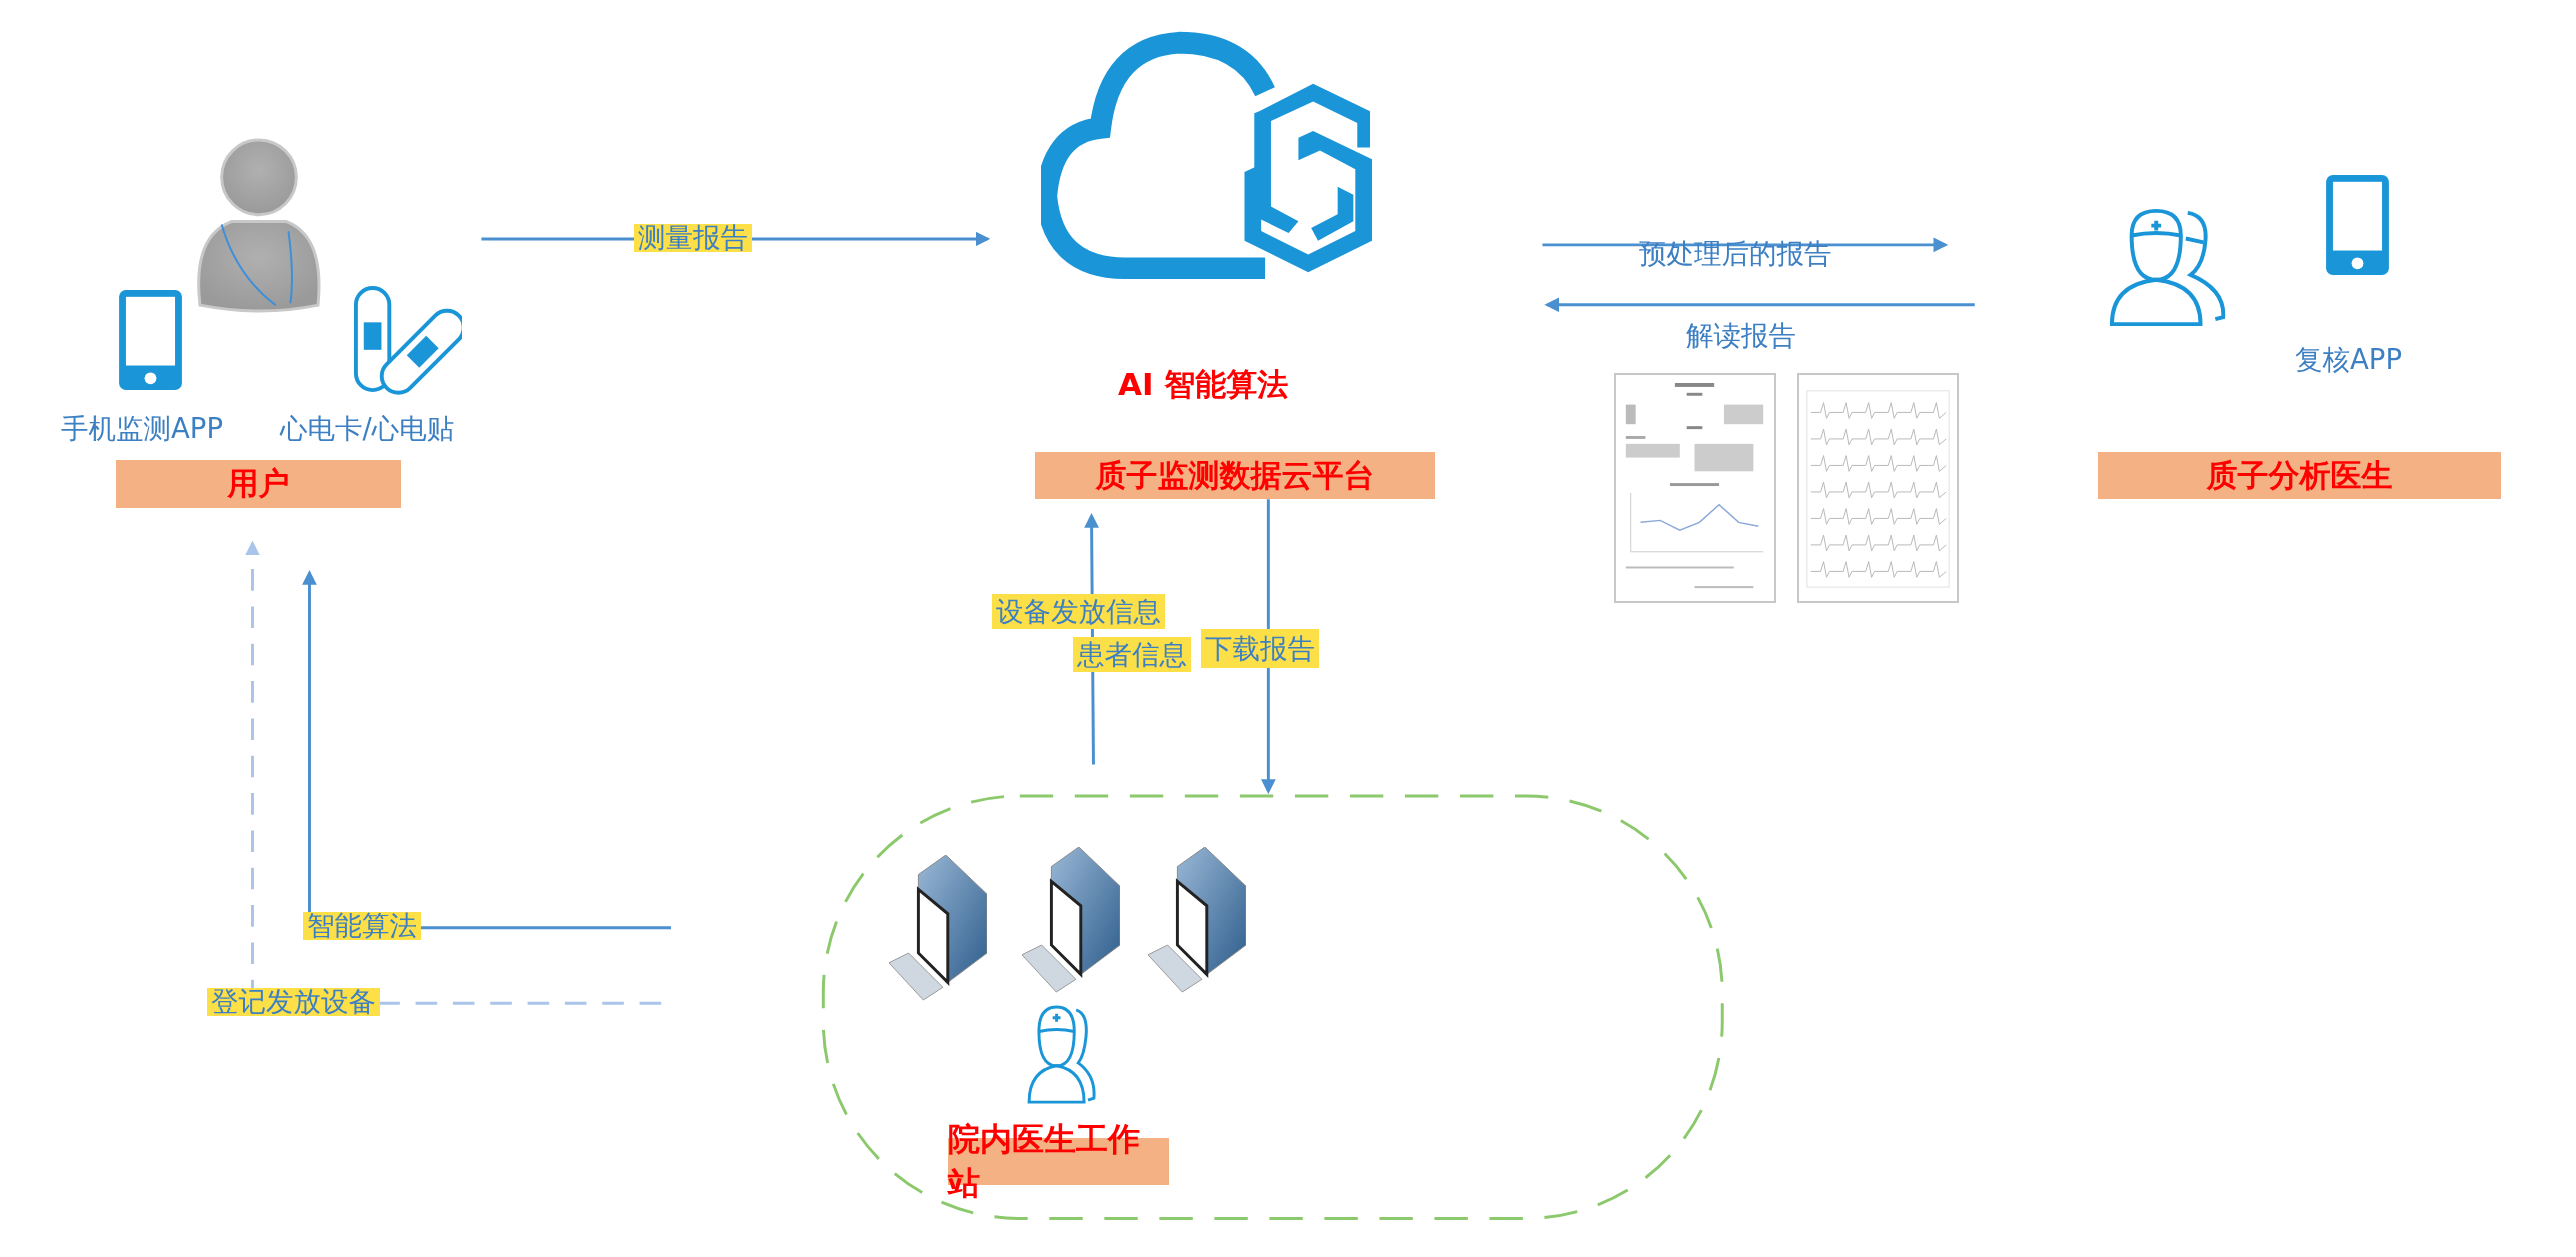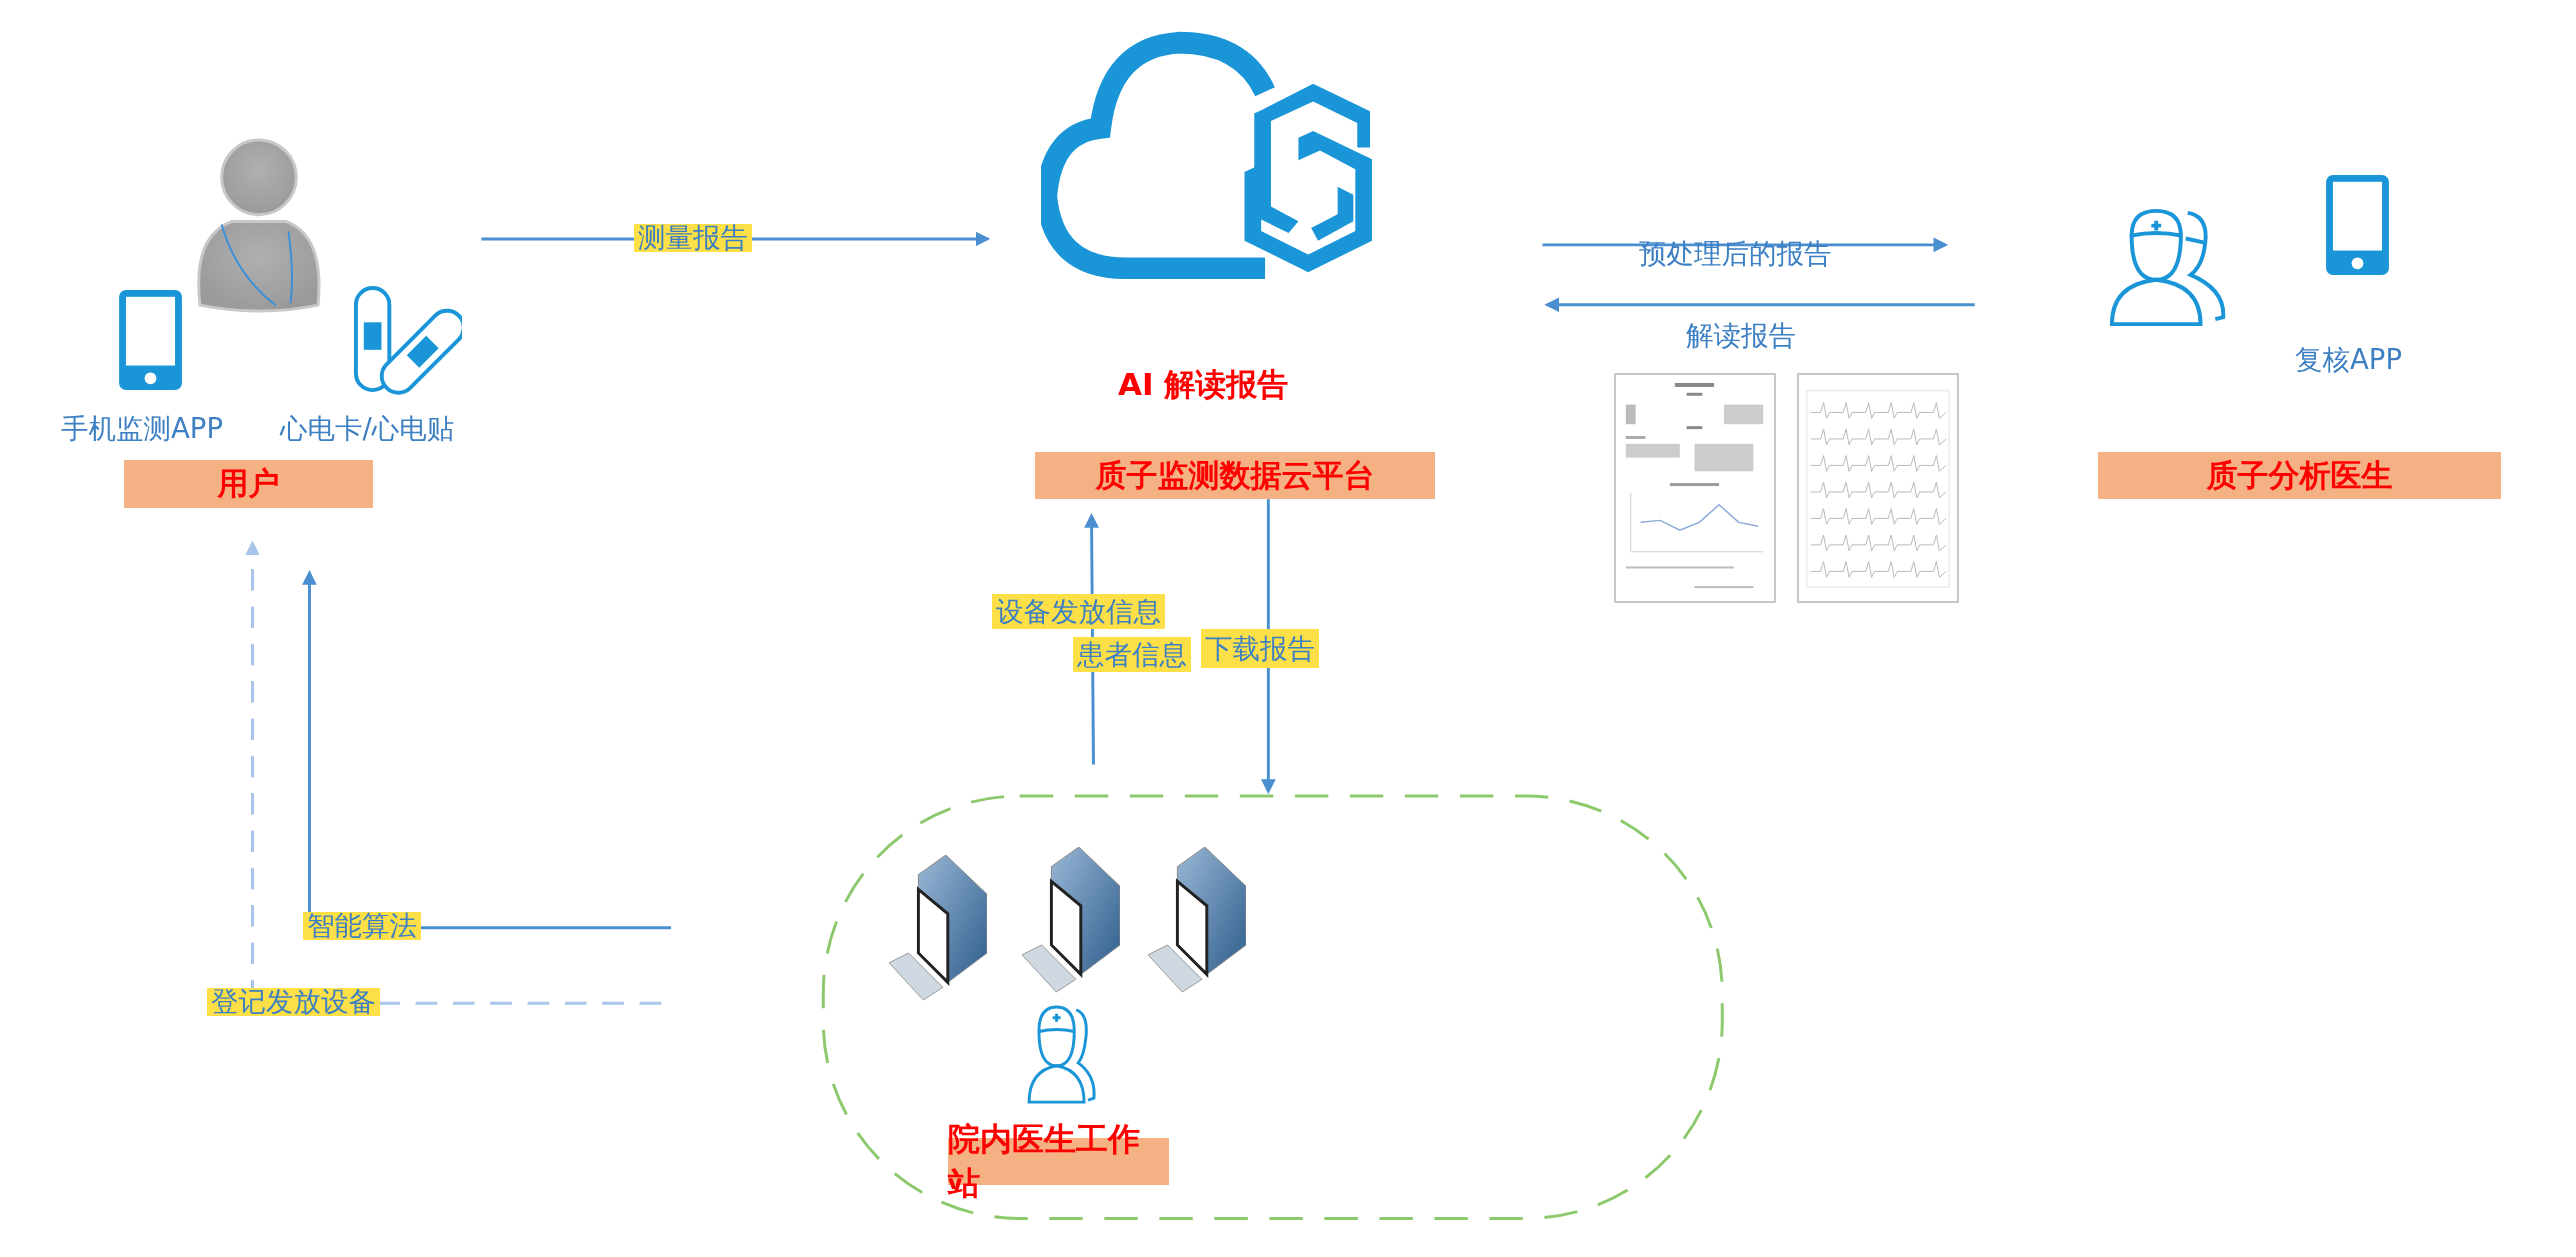--- a/index.html
+++ b/index.html
@@ -67,31 +67,31 @@
     <rect x="4" y="3" width="34" height="104" rx="17" fill="#fff" stroke="#1a96d8" stroke-width="4"></rect>
     <rect x="12" y="38" width="18" height="28" fill="#1a96d8"></rect>
     <g transform="rotate(45 72 68)">
       <rect x="55" y="16" width="34" height="104" rx="17" fill="#fff" stroke="#1a96d8" stroke-width="4"></rect>
       <rect x="63" y="54" width="18" height="28" fill="#1a96d8"></rect>
     </g>
   </svg>
 </div>
 <div class="lbl" style="left:61px;top:415px;">手机监测APP</div>
 <div class="lbl" style="left:280px;top:415px;">心电卡/心电贴</div>
-<div class="box" style="left:124px;top:460px;width:249px;height:48px;">用户</div>
+<div class="box" style="left:116px;top:460px;width:285px;height:48px;">用户</div>
 
 <div class="abs" style="left:1041px;top:24.6px;width:354px;height:255px;">
   <svg width="354" height="255" viewBox="0 0 360 260">
     <path d="M228,68 Q205,18 140,18 Q70,22 60,105 Q10,110 5,175 Q12,248 85,248 L228,248" fill="none" stroke="#1a96d8" stroke-width="22"></path>
     <polygon points="260,88 315,60 373,88 373,125 360,125 360,100 315,78 272,98 272,185 300,200 290,212 255,195 255,90" fill="#1a96d8" transform="translate(-38,0)"></polygon>
     <polygon points="300,115 315,108 375,137 375,220 310,252 245,220 245,150 262,142 262,210 310,234 358,210 358,147 322,128 300,138" fill="#1a96d8" transform="translate(-38,0)"></polygon>
     <polygon points="340,165 356,173 356,200 320,220 313,207 340,193" fill="#1a96d8" transform="translate(-38,0)"></polygon>
   </svg>
 </div>
-<div class="red" style="left:1118px;top:364px;">AI 解读报告</div>
+<div class="red" style="left:1118px;top:364px;">AI 智能算法</div>
 <div class="box" style="left:1035px;top:452px;width:400px;height:47px;text-align:right;">质子监测数据云平台</div>
 
 <div class="lbl bg-w" style="left:634px;top:224px;">测量报告</div>
 <div class="lbl" style="left:1639px;top:208px;margin-top:32px;">预处理后的报告</div>
 <div class="lbl" style="left:1686px;top:322px;">解读报告</div>
 <div class="lbl bg-w" style="left:992px;top:594px;padding:3.9px;">设备发放信息</div>
 <div class="lbl bg-w" style="left:1025px;top:637px;padding:3.9px;margin-left:48px;">患者信息</div>
 <div class="lbl bg-w" style="left:1201px;top:629px;padding:5.9px 3.9px;">下载报告</div>
 <div class="lbl bg-w" style="left:303px;top:912px;">智能算法</div>
 <div class="lbl bg-w" style="left:207px;top:988px;">登记发放设备</div>

